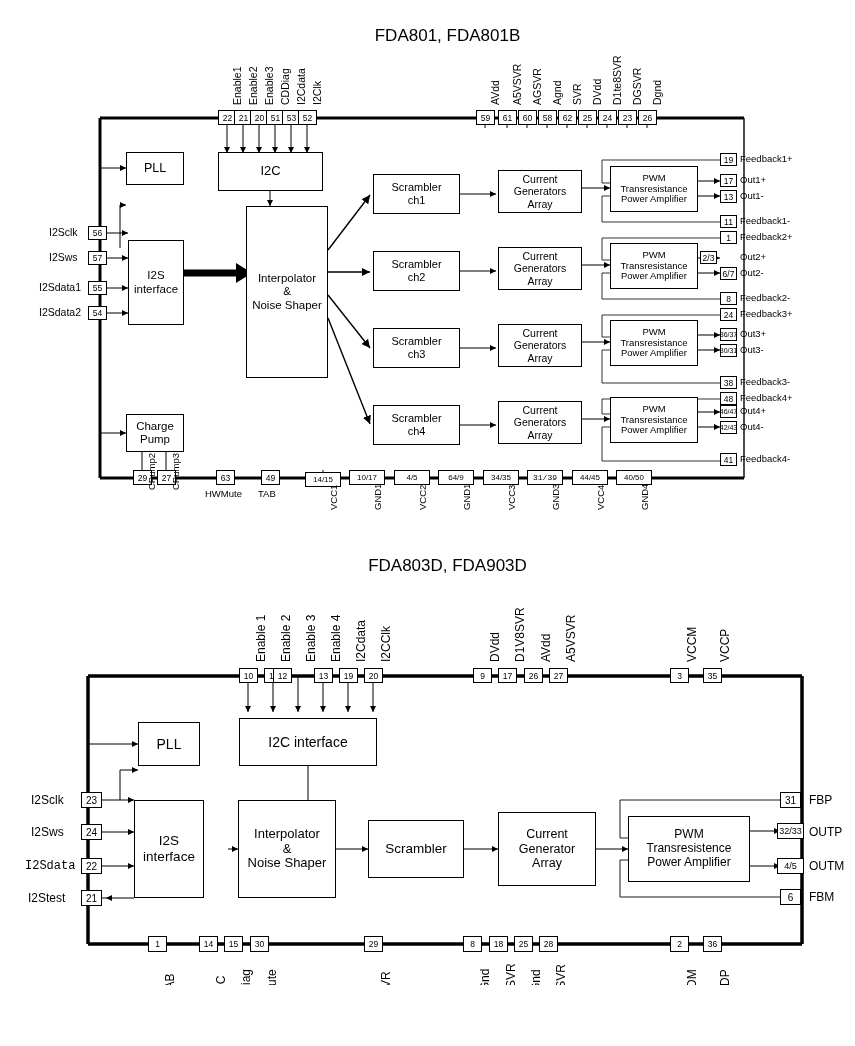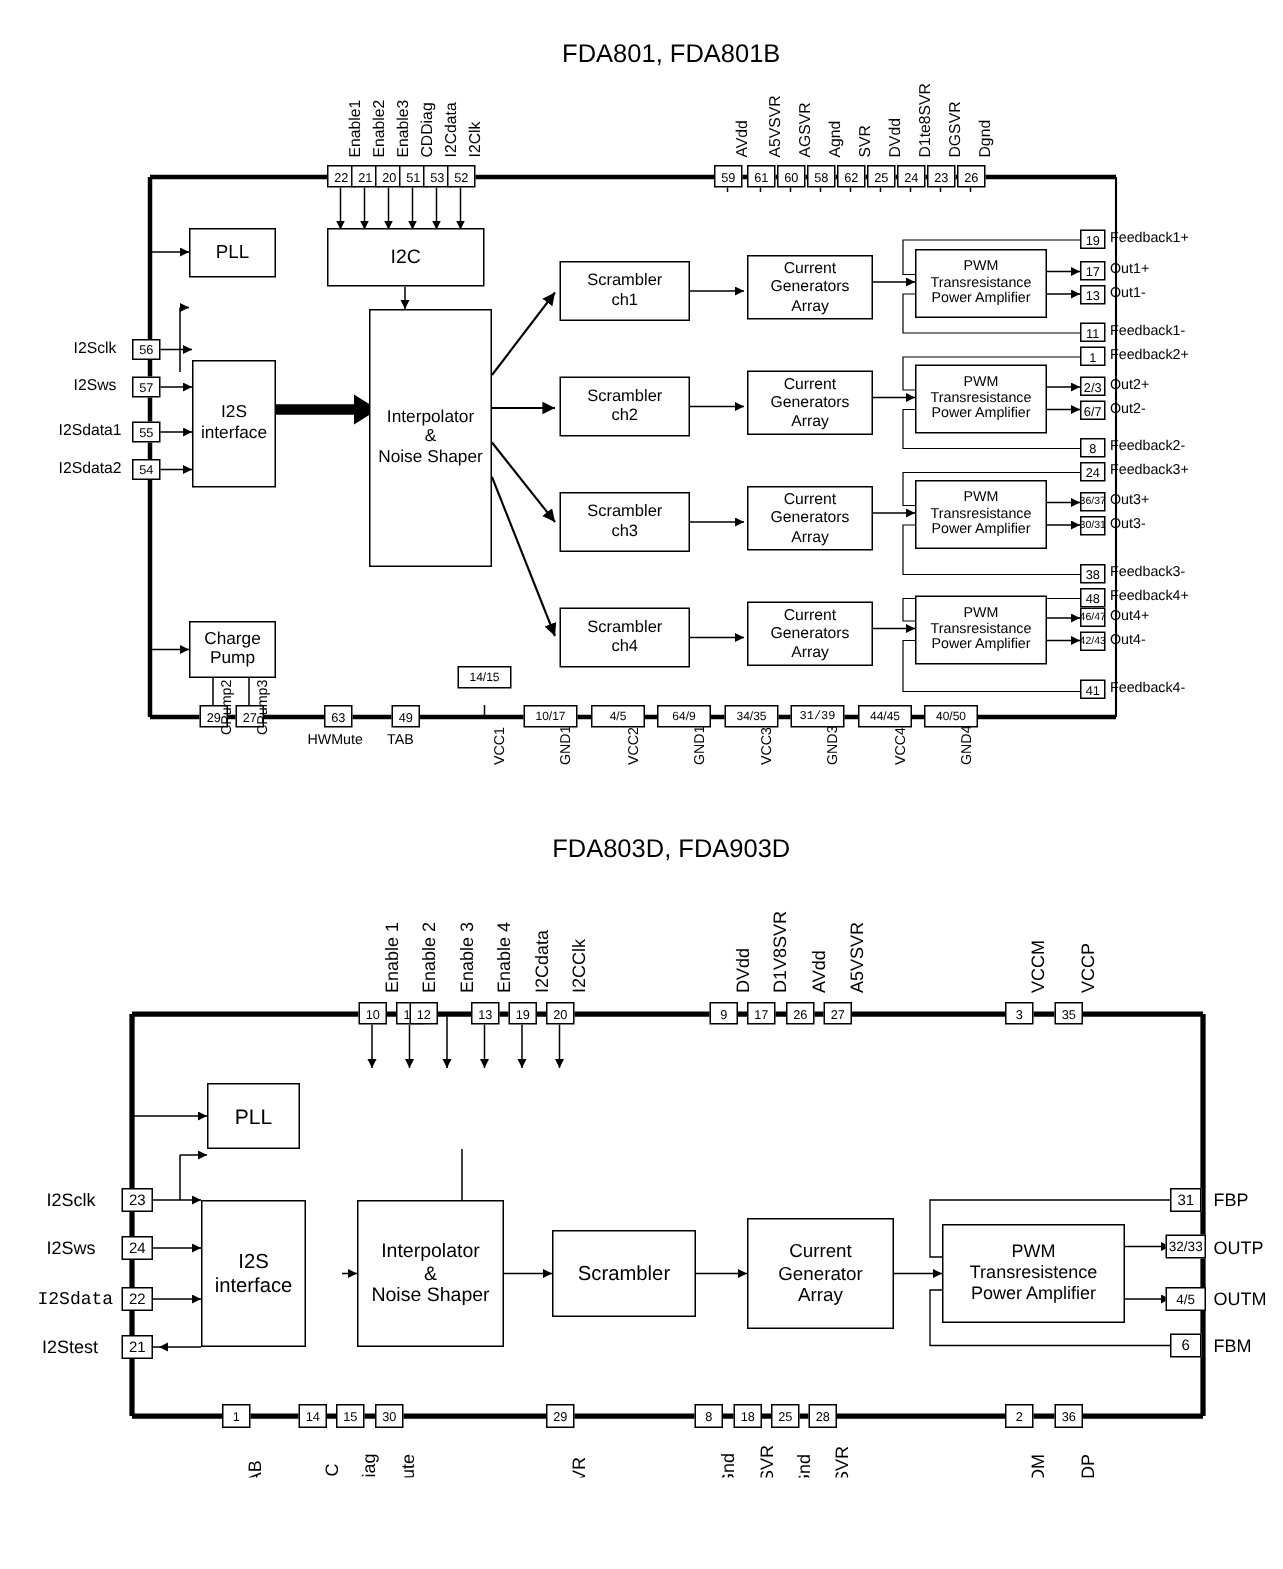--- a/index.html
+++ b/index.html
@@ -289,21 +289,21 @@
   <div class="lbl" style="left:720px;top:190px;font-size:9.5px;">Out1-</div>
   <div class="pin" style="left:700px;top:215px;width:17px;height:13px;">
       <span>11</span>
     </div>
   <div class="lbl" style="left:720px;top:215px;font-size:9.5px;">Feedback1-</div>
 
   <div class="pin" style="left:700px;top:231px;width:17px;height:13px;">
       <span>1</span>
     </div>
   <div class="lbl" style="left:720px;top:231px;font-size:9.5px;">Feedback2+</div>
-  <div class="pin" style="left:700px;top:251px;width:17px;height:13px;">
+  <div class="pin" style="left:680px;top:251px;width:17px;height:13px;">
       <span>2/3</span>
     </div>
   <div class="lbl" style="left:720px;top:251px;font-size:9.5px;">Out2+</div>
   <div class="pin" style="left:700px;top:267px;width:17px;height:13px;">
       <span>6/7</span>
     </div>
   <div class="lbl" style="left:720px;top:267px;font-size:9.5px;">Out2-</div>
   <div class="pin" style="left:700px;top:292px;width:17px;height:13px;">
       <span>8</span>
     </div>
@@ -348,21 +348,21 @@
     </div>
   <div class="pin" style="left:137px;top:470px;width:19px;height:15px;">
       <span>27</span>
     </div>
   <div class="pin" style="left:196px;top:470px;width:19px;height:15px;">
       <span>63</span>
     </div>
   <div class="pin" style="left:241px;top:470px;width:19px;height:15px;">
       <span>49</span>
     </div>
-  <div class="pin" style="left:285px;top:444px;width:36px;height:15px;font-size:8px;">
+  <div class="pin" style="left:285px;top:472px;width:36px;height:15px;font-size:8px;">
       <span>14/15</span>
     </div>
   <div class="pin" style="left:329px;top:470px;width:36px;height:15px;font-size:8px;">
       <span>10/17</span>
     </div>
   <div class="pin" style="left:374px;top:470px;width:36px;height:15px;font-size:8px;">
       <span>4/5</span>
     </div>
   <div class="pin" style="left:418px;top:470px;width:36px;height:15px;font-size:8px;">
       <span>64/9</span>
@@ -527,20 +527,23 @@
       <span>21</span>
     </div>
   <div class="lbl" style="left:11px;top:793px;font-size:12px;">I2Sclk</div>
   <div class="lbl" style="left:11px;top:825px;font-size:12px;">I2Sws</div>
   <div class="lbl" style="left:5px;top:859px;font-size:12px;font-family:Liberation Mono, monospace;">I2Sdata</div>
   <div class="lbl" style="left:8px;top:891px;font-size:12px;">I2Stest</div>
 
   <div class="box" style="left:118px;top:722px;width:62px;height:44px;font-size:14px;">
     <span>PLL</span>
     </div>
+  <div class="box" style="left:219px;top:718px;width:138px;height:48px;font-size:14px;">
+    <span>I2C interface</span>
+    </div>
   <div class="box" style="left:114px;top:800px;width:70px;height:98px;font-size:13.5px;white-space:pre-line;">
     <span>I2S
 interface</span></div>
   <div class="box" style="left:218px;top:800px;width:98px;height:98px;font-size:13px;white-space:pre-line;">
     <span>Interpolator
 &amp;
 Noise Shaper</span></div>
   <div class="box" style="left:348px;top:820px;width:96px;height:58px;font-size:13.5px;">
     <span>Scrambler</span>
     </div>

